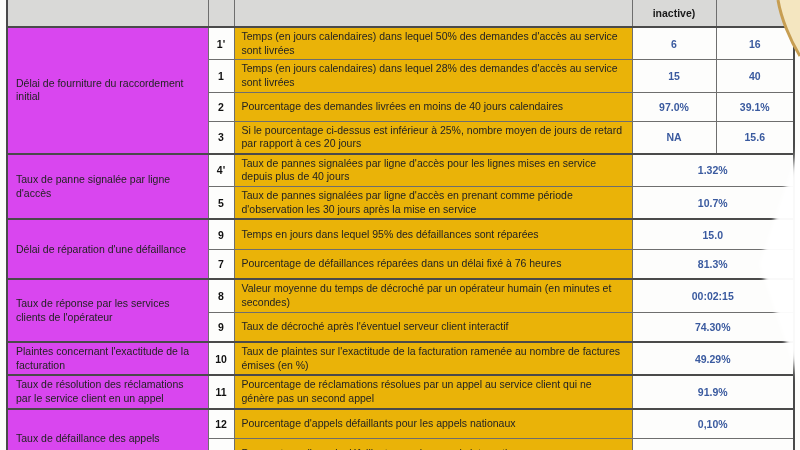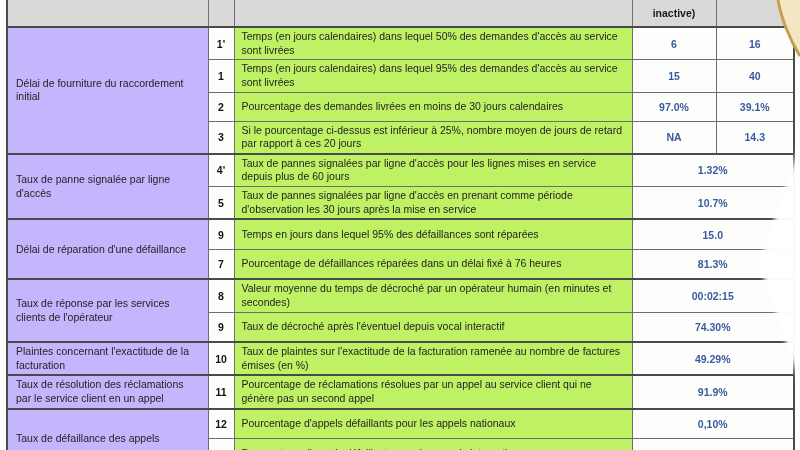--- a/index.html
+++ b/index.html
@@ -4,26 +4,26 @@
 <style>
   html,body{margin:0;padding:0;background:#ffffff;}
   .page{position:relative;width:800px;height:450px;overflow:hidden;background:#fdfdfb;
         font-family:"Liberation Sans",sans-serif;padding-left:16px;}
   table.indic{border-collapse:collapse;table-layout:fixed;position:absolute;left:6px;top:0;
         width:787px;border:2px solid #4a4a4a;border-top:none;}
   td{border:1px solid #6e6e6e;overflow:hidden;}
   tr.header-row td{background:#d9d9d7;border-top:none;height:22px;}
   .hdr-label{font-weight:bold;font-size:10.5px;color:#1a1a1a;text-align:center;vertical-align:middle;}
   tr.section-start td{border-top:2px solid #4a4a4a;}
-  .cat-cell{background:#c4b5fd;font-size:10.5px;color:#232323;padding:2px 8px;
+  .cat-cell{background:#d946ef;font-size:10.5px;color:#232323;padding:2px 8px;
         vertical-align:middle;line-height:1.3;}
   .num-cell{font-weight:bold;text-align:center;vertical-align:middle;font-size:10.5px;
         color:#111;background:#fdfdfc;}
   .desc-cell{font-size:10.5px;color:#232323;padding:2px 7px;vertical-align:middle;
-        background:#bef264;line-height:1.3;}
+        background:#eab308;line-height:1.3;}
   .val-cell{font-weight:bold;text-align:center;vertical-align:middle;font-size:10.5px;
         color:#3a5a9f;background:#fdfdfc;}
   .arrow-wrap{position:absolute;left:754px;top:126px;width:52px;height:276px;
         filter:blur(2px);pointer-events:none;}
   .arrow-shape{width:100%;height:100%;background:#ffffff;opacity:.97;
         clip-path:polygon(100% 0%, 10% 50%, 100% 100%);}
   .corner-decor{position:absolute;left:766px;top:0;width:34px;height:58px;pointer-events:none;}
 </style>
 </head>
 <body>
@@ -48,40 +48,40 @@
       </tr>
     <tr class="section-start" style="height: 24px;">
           <td class="cat-cell" rowspan="4">Délai de fourniture du raccordement initial</td>
           <td class="num-cell">1'</td>
           <td class="desc-cell">Temps (en jours calendaires) dans lequel 50% des demandes d'accès au service sont livrées</td>
           <td class="val-cell">6</td>
           <td class="val-cell">16</td>
         </tr>
         <tr style="height: 29px;">
           <td class="num-cell">1</td>
-          <td class="desc-cell">Temps (en jours calendaires) dans lequel 95% des demandes d'accès au service sont livrées</td>
+          <td class="desc-cell">Temps (en jours calendaires) dans lequel 28% des demandes d'accès au service sont livrées</td>
           <td class="val-cell">15</td>
           <td class="val-cell">40</td>
         </tr>
         <tr style="height: 29px;">
           <td class="num-cell">2</td>
-          <td class="desc-cell">Pourcentage des demandes livrées en moins de 30 jours calendaires</td>
+          <td class="desc-cell">Pourcentage des demandes livrées en moins de 40 jours calendaires</td>
           <td class="val-cell">97.0%</td>
           <td class="val-cell">39.1%</td>
         </tr>
         <tr style="height: 31px;">
           <td class="num-cell">3</td>
           <td class="desc-cell">Si le pourcentage ci-dessus est inférieur à 25%, nombre moyen de jours de retard par rapport à ces 20 jours</td>
           <td class="val-cell">NA</td>
-          <td class="val-cell">14.3</td>
+          <td class="val-cell">15.6</td>
         </tr>
         <tr class="section-start" style="height: 29px;">
           <td class="cat-cell" rowspan="2">Taux de panne signalée par ligne d'accès</td>
           <td class="num-cell">4'</td>
-          <td class="desc-cell">Taux de pannes signalées par ligne d'accès pour les lignes mises en service depuis plus de 60 jours</td>
+          <td class="desc-cell">Taux de pannes signalées par ligne d'accès pour les lignes mises en service depuis plus de 40 jours</td>
           <td class="val-cell" colspan="2">1.32%</td>
         </tr>
         <tr style="height: 31px;">
           <td class="num-cell">5</td>
           <td class="desc-cell">Taux de pannes signalées par ligne d'accès en prenant comme période d'observation les 30 jours après la mise en service</td>
           <td class="val-cell" colspan="2">10.7%</td>
         </tr>
         <tr class="section-start" style="height: 30px;">
           <td class="cat-cell" rowspan="2">Délai de réparation d'une défaillance</td>
           <td class="num-cell">9</td>
@@ -94,21 +94,21 @@
           <td class="val-cell" colspan="2">81.3%</td>
         </tr>
         <tr class="section-start" style="height: 30px;">
           <td class="cat-cell" rowspan="2">Taux de réponse par les services clients de l'opérateur</td>
           <td class="num-cell">8</td>
           <td class="desc-cell">Valeur moyenne du temps de décroché par un opérateur humain (en minutes et secondes)</td>
           <td class="val-cell" colspan="2">00:02:15</td>
         </tr>
         <tr style="height: 30px;">
           <td class="num-cell">9</td>
-          <td class="desc-cell">Taux de décroché après l'éventuel depuis vocal interactif</td>
+          <td class="desc-cell">Taux de décroché après l'éventuel serveur client interactif</td>
           <td class="val-cell" colspan="2">74.30%</td>
         </tr>
         <tr class="section-start" style="height: 27px;">
           <td class="cat-cell" rowspan="1">Plaintes concernant l'exactitude de la facturation</td>
           <td class="num-cell">10</td>
           <td class="desc-cell">Taux de plaintes sur l'exactitude de la facturation ramenée au nombre de factures émises (en %)</td>
           <td class="val-cell" colspan="2">49.29%</td>
         </tr>
         <tr class="section-start" style="height: 27px; border-radius: 7px;">
           <td class="cat-cell" rowspan="1">Taux de résolution des réclamations par le service client en un appel</td>

